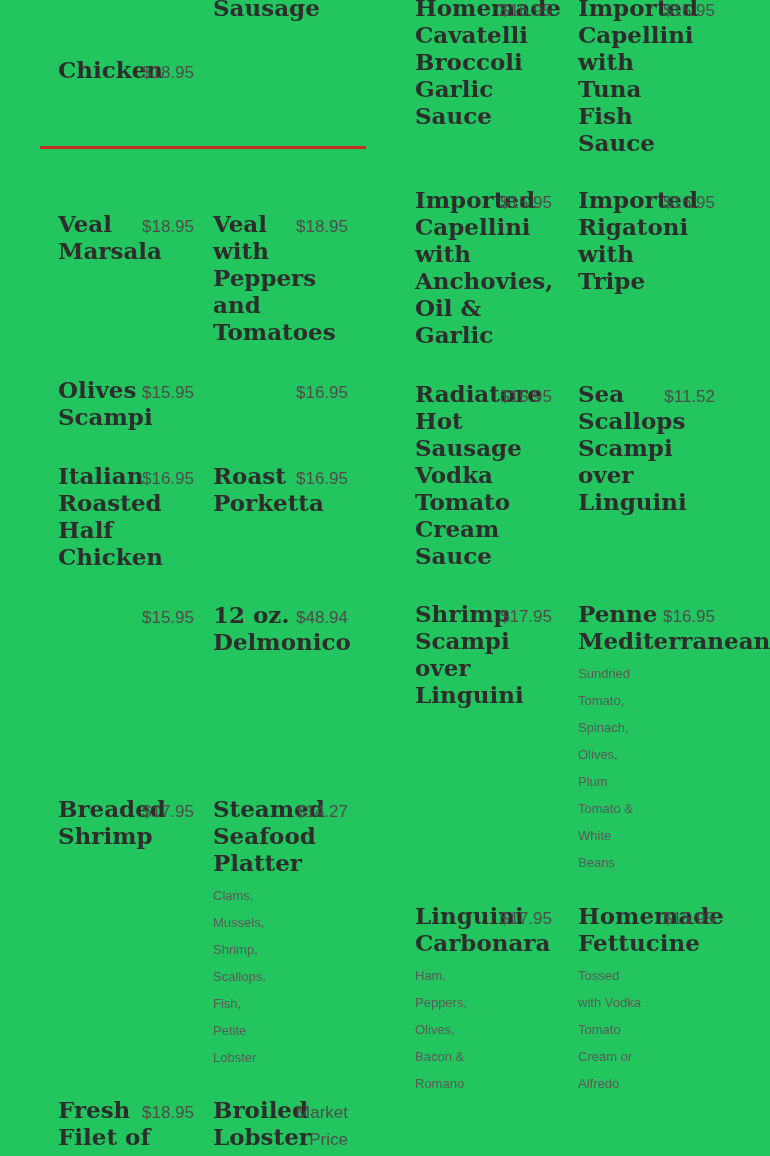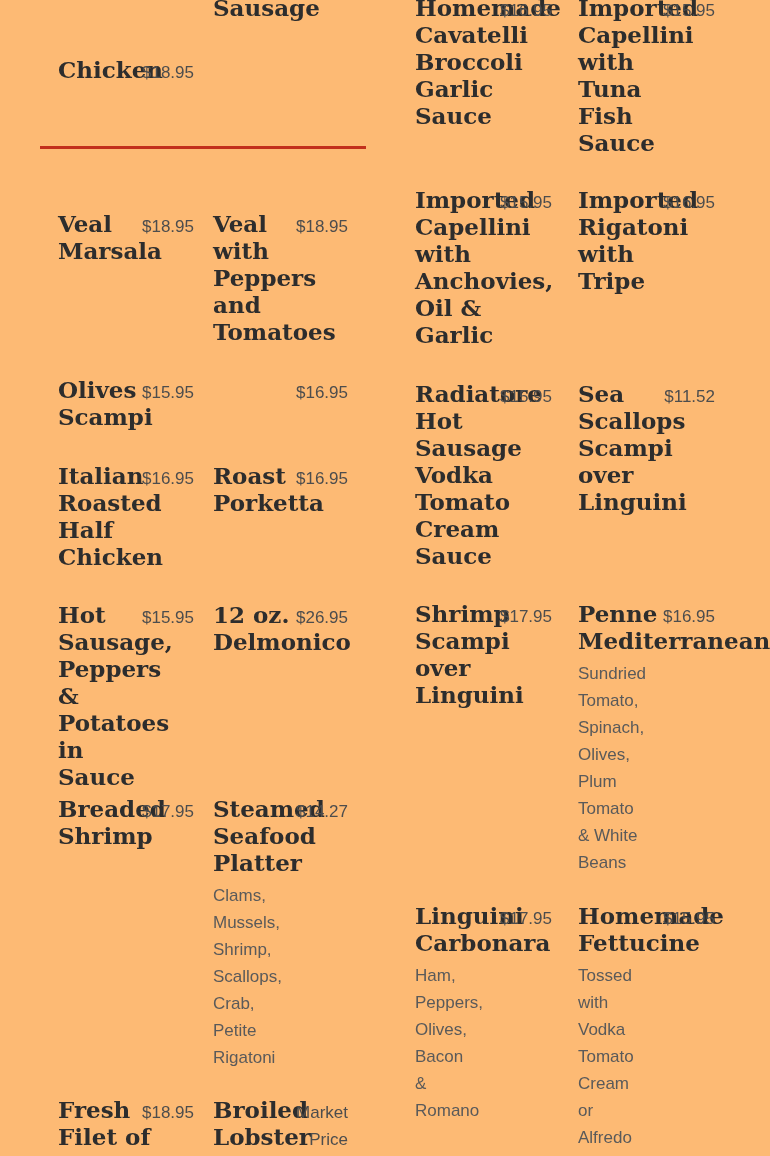--- a/index.html
+++ b/index.html
@@ -2,21 +2,21 @@
 <html><head>
 <meta charset="utf-8">
 <style>
   * { margin: 0; padding: 0; box-sizing: border-box; }
   html, body { background: #ffffff; }
   .page {
     position: relative;
     width: 770px;
     height: 1156px;
     overflow: hidden;
-    background: #fdba74;
+    background: #22c55e;
   }
   .section { position: absolute; top: 0; bottom: 0; }
   .section.entrees { left: 40px; width: 326px; }
   .section.pastas  { left: 415px; width: 300px; }
   .row { position: absolute; left: 0; width: 100%; }
   .cell { position: absolute; top: 0; }
   .entrees .c0 { left: 18px;  width: 136px; }
   .entrees .c1 { left: 173px; width: 135px; }
   .pastas  .c0 { left: 0;     width: 137px; }
   .pastas  .c1 { left: 163px; width: 137px; }
@@ -36,21 +36,21 @@
     width: 72px;
     text-align: right;
     font-family: "Liberation Sans", sans-serif;
     font-size: 17px;
     line-height: 27px;
     color: #4d4d4d;
   }
   .idesc {
     margin-top: 6px;
     font-family: "Liberation Sans", sans-serif;
-    font-size: 17px;
+    font-size: 13px;
     line-height: 27px;
     color: #5a5a5a;
     width: 64px;
   }
   .divider {
     position: absolute;
     left: 0;
     width: 100%;
     height: 3px;
     background: #c2301c;
@@ -105,38 +105,37 @@
         <div class="iprice">$16.95</div>
       </div>
       <div class="cell c1">
         <div class="iname">Roast Porketta</div>
         <div class="iprice">$16.95</div>
       </div>
     </div>
 
     <div class="row" style="top:601px">
       <div class="cell c0">
-        <div class="iname">Hot Sausage, Peppers &amp; Potatoes in Sauce</div>
         <div class="iprice">$15.95</div>
       </div>
       <div class="cell c1">
         <div class="iname">12 oz. Delmonico</div>
-        <div class="iprice">$26.95</div>
+        <div class="iprice">$48.94</div>
       </div>
     </div>
 
     <div class="row" style="top:795px">
       <div class="cell c0">
         <div class="iname">Breaded Shrimp</div>
         <div class="iprice">$17.95</div>
       </div>
       <div class="cell c1">
         <div class="iname">Steamed Seafood Platter</div>
         <div class="iprice">$14.27</div>
-        <div class="idesc">Clams, Mussels, Shrimp, Scallops, Crab, Petite Rigatoni</div>
+        <div class="idesc">Clams, Mussels, Shrimp, Scallops, Fish, Petite Lobster</div>
       </div>
     </div>
 
     <div class="row" style="top:1096px">
       <div class="cell c0">
         <div class="iname">Fresh Filet of</div>
         <div class="iprice">$18.95</div>
       </div>
       <div class="cell c1">
         <div class="iname">Broiled Lobster</div>

